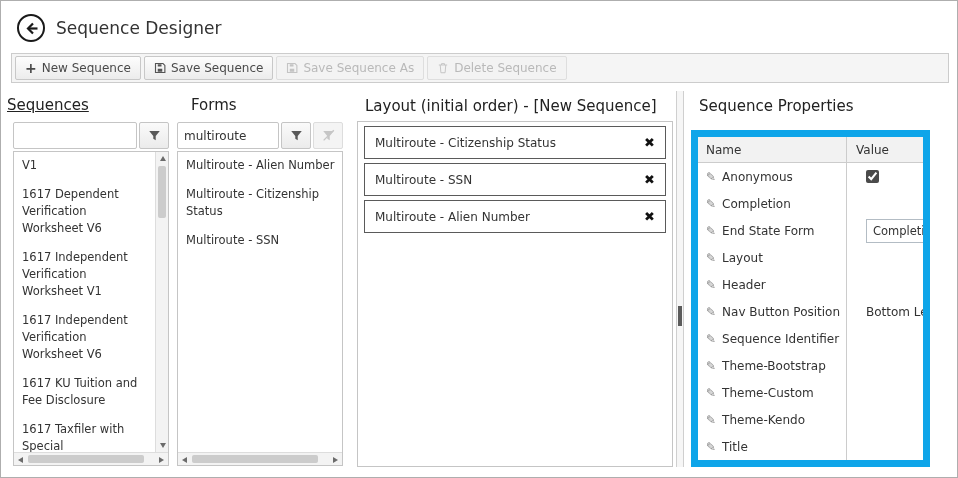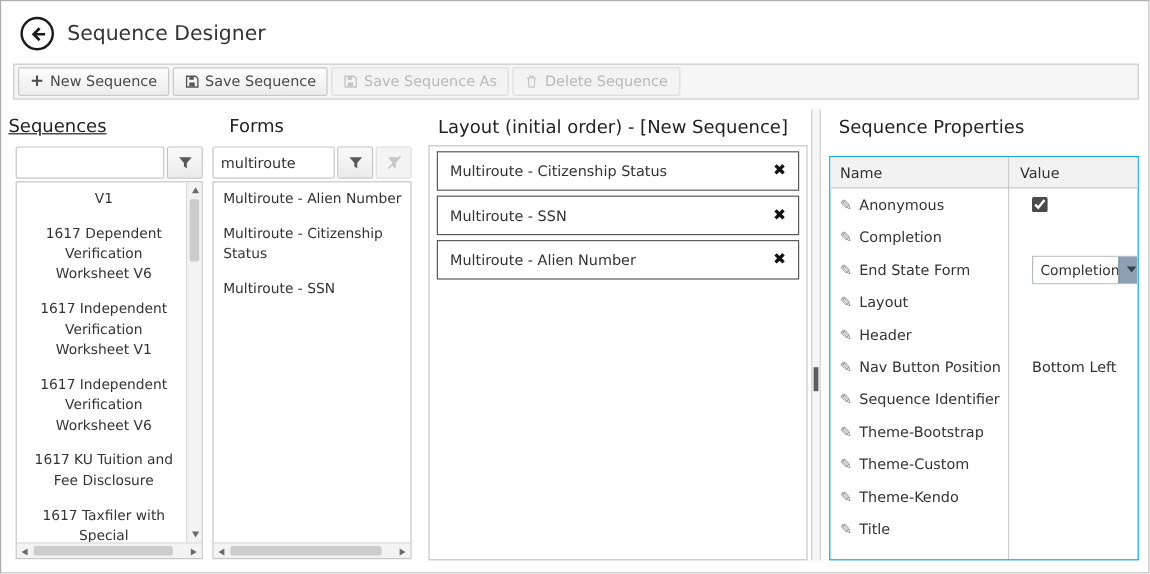--- a/index.html
+++ b/index.html
@@ -28,21 +28,21 @@
   #seq-search-row { left: 12px; top: 121px; }
   #forms-search-row { left: 176px; top: 121px; }
   .search-input { height: 27px; border: 1px solid #c5c5c5; border-radius: 2px; font-size: 12px; padding: 0 6px; color: #333; font-family: inherit; }
   #seq-search { width: 124px; }
   #forms-search { width: 102px; }
   .icon-btn { width: 30px; height: 27px; border: 1px solid #c5c5c5; border-radius: 2px; background: linear-gradient(#fafafa, #ebebeb); display: flex; align-items: center; justify-content: center; cursor: pointer; }
   .icon-btn.disabled { border-color: #ddd; background: #f4f4f4; cursor: default; }
 
   
   .listbox { position: absolute; border: 1px solid #c5c5c5; background: #fff; overflow: hidden; }
-  #seq-list { left: 12px; top: 150px; width: 156px; height: 315px; text-align: center; }
+  #seq-list { left: 12px; top: 150px; width: 156px; height: 315px; }
   #forms-list { left: 176px; top: 150px; width: 166px; height: 315px; }
   .list-content { position: absolute; top: 0; left: 0; bottom: 13px; overflow: hidden; padding: 2px 0; }
   #seq-list .list-content { right: 13px; }
   #forms-list .list-content { right: 0; }
   .list-item { font-size: 11.5px; color: #333; line-height: 17px; padding: 3px 4px 3px 8px; margin-bottom: 6px; cursor: pointer; }
 
   
   .vscroll { position: absolute; top: 0; right: 0; bottom: 13px; width: 13px; background: #f3f3f3; border-left: 1px solid #ddd; }
   .hscroll { position: absolute; left: 0; right: 0; bottom: 0; height: 13px; background: #f3f3f3; border-top: 1px solid #ddd; }
   .scroll-btn { position: absolute; width: 13px; height: 13px; display: flex; align-items: center; justify-content: center; cursor: pointer; }
@@ -58,21 +58,21 @@
   
   #layout-box { position: absolute; left: 356px; top: 120px; width: 316px; height: 346px; border: 1px solid #c5c5c5; background: #fff; overflow: hidden; }
   .layout-item { margin: 4px 6px 3px 6px; height: 33px; border: 1px solid #5a5a5a; display: flex; align-items: center; justify-content: space-between; padding: 0 10px; font-size: 12px; color: #333; background: #fff; cursor: move; }
   .remove-x { font-size: 13px; font-weight: bold; color: #111; cursor: pointer; line-height: 1; }
 
   
   .splitter { position: absolute; left: 675px; top: 90px; width: 8px; height: 376px; background: #f6f6f6; border-left: 1px solid #cfcfcf; border-right: 1px solid #cfcfcf; cursor: col-resize; }
   .splitter-grip { position: absolute; left: 1px; top: 215px; width: 4px; height: 20px; background: #5c5c5c; }
 
   
-  #props-table { position: absolute; left: 690px; top: 129px; width: 258px; height: 337px; border: 1px solid #0ea5e9; background: #fff; overflow: hidden; }
+  #props-table { position: absolute; left: 690px; top: 129px; width: 239px; height: 337px; border: 7px solid #0ea5e9; background: #fff; overflow: hidden; }
   .props-header { height: 26px; background: #f2f2f2; border-bottom: 1px solid #ccc; display: flex; align-items: center; font-size: 12px; color: #333; }
   .col-name-h { width: 148px; padding-left: 8px; }
   .col-value-h { padding-left: 10px; text-align: right; }
   .col-divider { position: absolute; left: 148px; top: 0; bottom: 0; width: 1px; background: #ccc; }
   .prop-row { display: flex; height: 27px; align-items: center; font-size: 12px; color: #333; }
   .prop-name { width: 148px; padding-left: 8px; display: flex; align-items: center; gap: 6px; white-space: nowrap; overflow: hidden; }
   .pencil { color: #828282; font-size: 12px; cursor: pointer; }
   .prop-value { flex: 1; padding-left: 20px; display: flex; align-items: center; overflow: hidden; white-space: nowrap; }
   .prop-value input[type="checkbox"] { width: 13px; height: 13px; accent-color: #4a4a4a; cursor: pointer; }
   .dropdown { display: flex; width: 94px; height: 24px; border: 1px solid #b3bcc4; background: #fff; cursor: pointer; }

